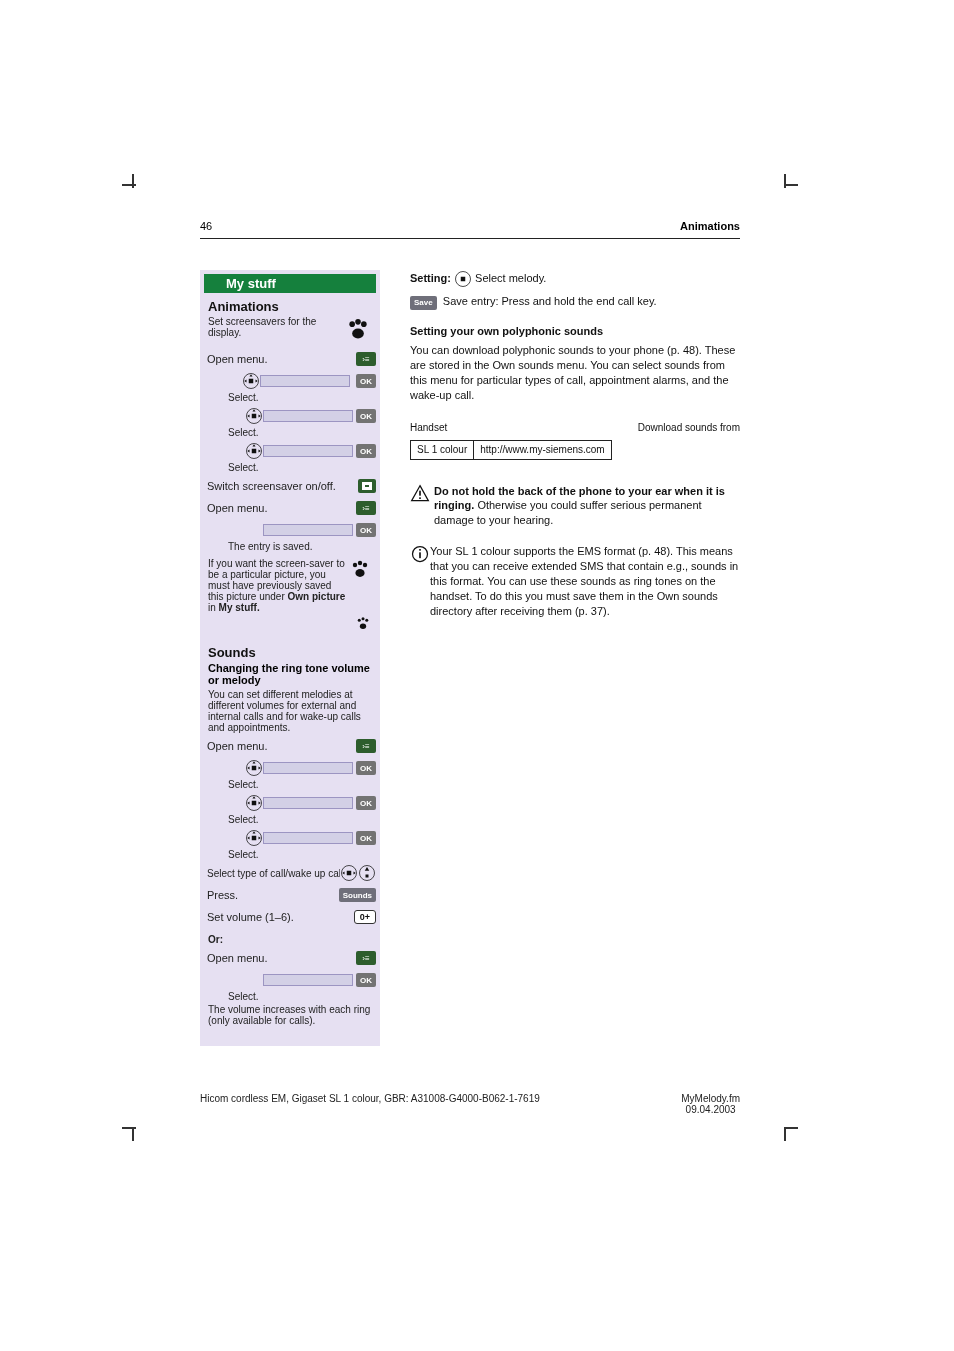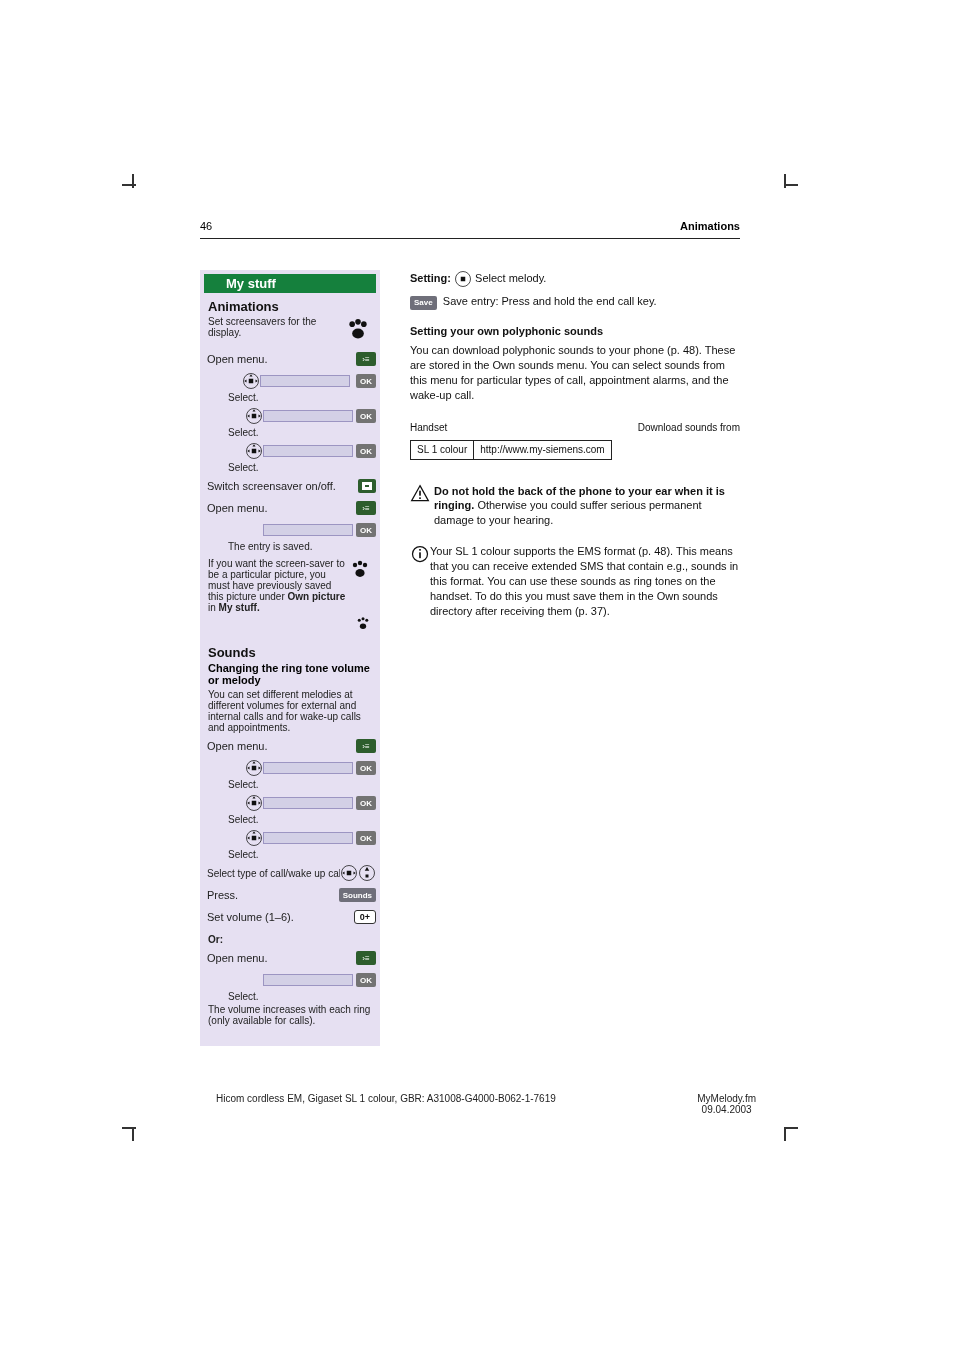--- a/index.html
+++ b/index.html
@@ -46,21 +46,21 @@
   .nav-pad { width:18px; height:18px; display:inline-flex; align-items:center; justify-content:center; }
   .nav-pad svg { width:18px; height:18px; }
 
   .paw-large { display:inline-block; }
 
   .right-col { flex: 1; font-size: 11px; color: #111; line-height: 1.35; }
   .foot-img-cap { font-size: 10px; display:flex; justify-content:space-between; margin-top: 2px; }
   .features-table { margin-top: 6px; border-collapse: collapse; font-size: 10px; }
   .features-table td, .features-table th { border: 1px solid #222; padding: 2px 6px; text-align: left; font-weight: normal; }
 
-  .page-footer { position: absolute; left: 216px; bottom: 236px; width: 540px; display:flex; justify-content:space-between; font-size: 10px; color:#222; }
+  .page-footer { position: absolute; left: 200px; bottom: 236px; width: 540px; display:flex; justify-content:space-between; font-size: 10px; color:#222; }
   .page-footer .right { text-align: center; }
 
   .head-sub { font-size: 11px; font-weight: bold; margin-top: 4px; }
 </style>
 </head>
 <body>
 <div class="page">
 
 <div class="crop tl"></div>
 <div class="crop tr"></div>

